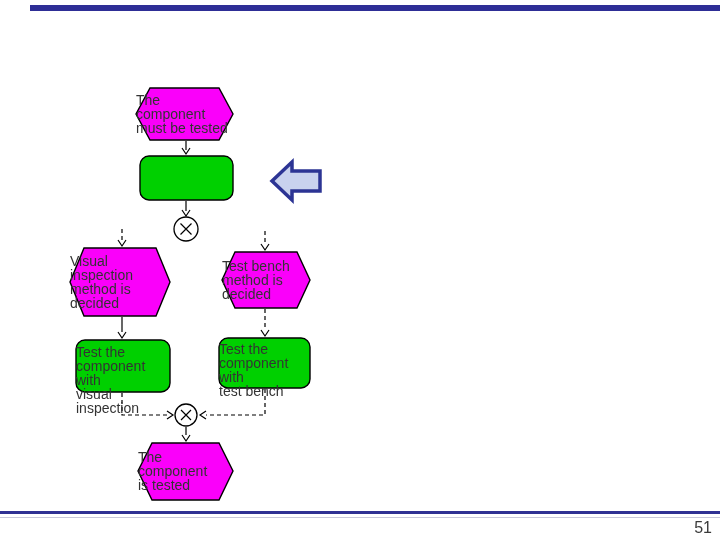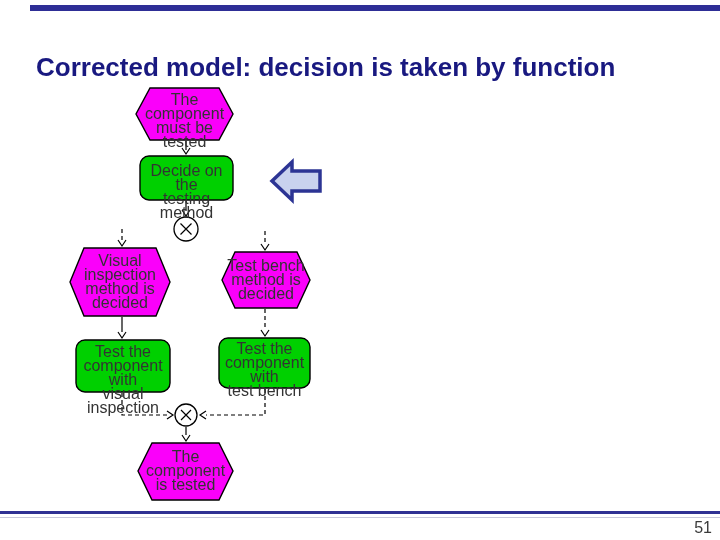--- a/index.html
+++ b/index.html
@@ -8,35 +8,34 @@
   .slide { position:relative; width:720px; height:540px; background:#ffffff; overflow:hidden; }
 
   .top-rule { position:absolute; left:30px; right:0; top:5px; height:6px; background:#2e2e96; }
 
   .title { position:absolute; left:36px; top:52px; font-size:26px; font-weight:bold;
            color:#191980; white-space:nowrap; letter-spacing:0; }
 
   .diagram { position:absolute; left:0; top:0; width:720px; height:540px; }
   .diagram-svg { position:absolute; left:0; top:0; }
 
-  .shape-label { position:absolute; font-size:16px; line-height:14px; text-align:center;
+  .shape-label { position:absolute; font-size:14px; line-height:14px; 
                  white-space:pre-line; color:#333333; }
 
   .bottom-rule { position:absolute; left:0; right:0; top:511px; height:3px; background:#2f3193; }
   .bottom-rule-thin { position:absolute; left:0; right:0; top:517px; height:1px; background:#c8c8da; }
   .page-number { position:absolute; right:8px; top:519px; font-size:16px; color:#3a3a3a; }
 </style>
 </head>
 <body>
 
 <div class="slide">
 
   <div class="top-rule"></div>
 
-  <h1 class="title">Corrected model: decision is taken by function</h1>
 
   <div class="diagram">
     <svg class="diagram-svg" width="720" height="540" viewBox="0 0 720 540">
 
       <polygon points="150,88 219,88 233,114 219,140 150,140 136,114" stroke="#000000" stroke-width="1.4" fill="#fa00fa"></polygon>
       <polygon points="84,248 156,248 170,282 156,316 84,316 70,282" stroke="#000000" stroke-width="1.4" fill="#fa00fa"></polygon>
       <polygon points="235,252 297,252 310,280 297,308 235,308 222,280" stroke="#000000" stroke-width="1.4" fill="#fa00fa"></polygon>
       <polygon points="152,443 219,443 233,471 219,500 152,500 138,471" stroke="#000000" stroke-width="1.4" fill="#fa00fa"></polygon>
 
       <rect x="140" y="156" width="93" height="44" rx="9" stroke="#000000" stroke-width="1.4" fill="#00d000"></rect>
@@ -79,22 +78,20 @@
         <path d="M181,410 L191,420 M191,410 L181,420" fill="none" stroke="#000000" stroke-width="1.2"></path>
       </g>
 
       <polygon points="272,181 292,162 292,171 320,171 320,191 292,191 292,200" stroke-width="3.5" stroke-linejoin="miter" fill="#c9d2ee" stroke="#2c3494"></polygon>
     </svg>
 
     <div class="shape-label" style="left:136px; top:93px; width:97px;">The
 component
 must be tested</div>
 
-    <div class="shape-label" style="left:140px; top:164px; width:93px;">Decide on the
-testing method</div>
 
     <div class="shape-label" style="left:70px; top:254px; width:100px;">Visual
 inspection
 method is
 decided</div>
 
     <div class="shape-label" style="left:222px; top:259px; width:88px;">Test bench
 method is
 decided</div>
 

